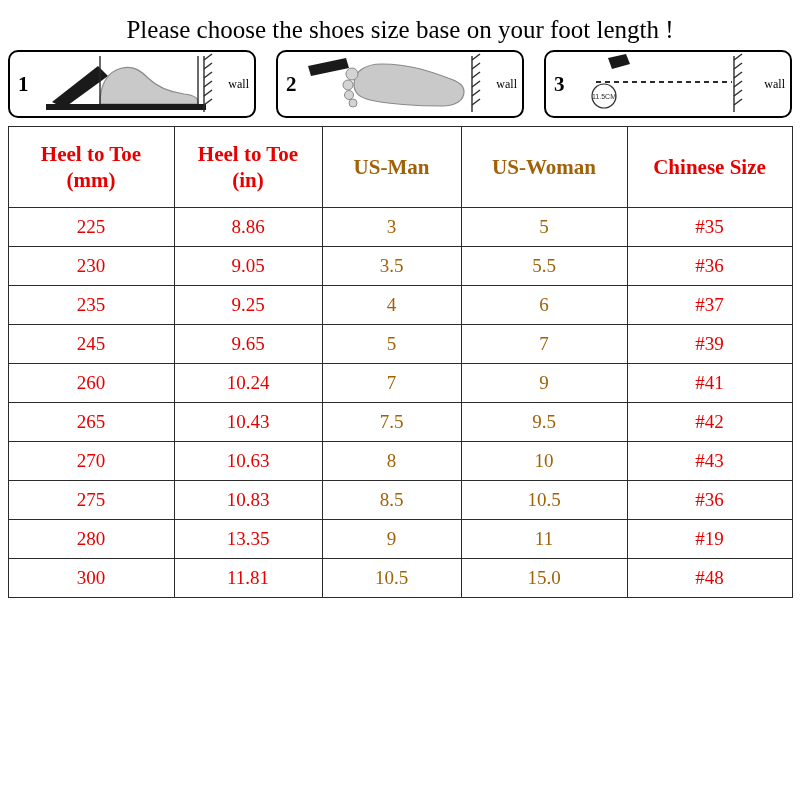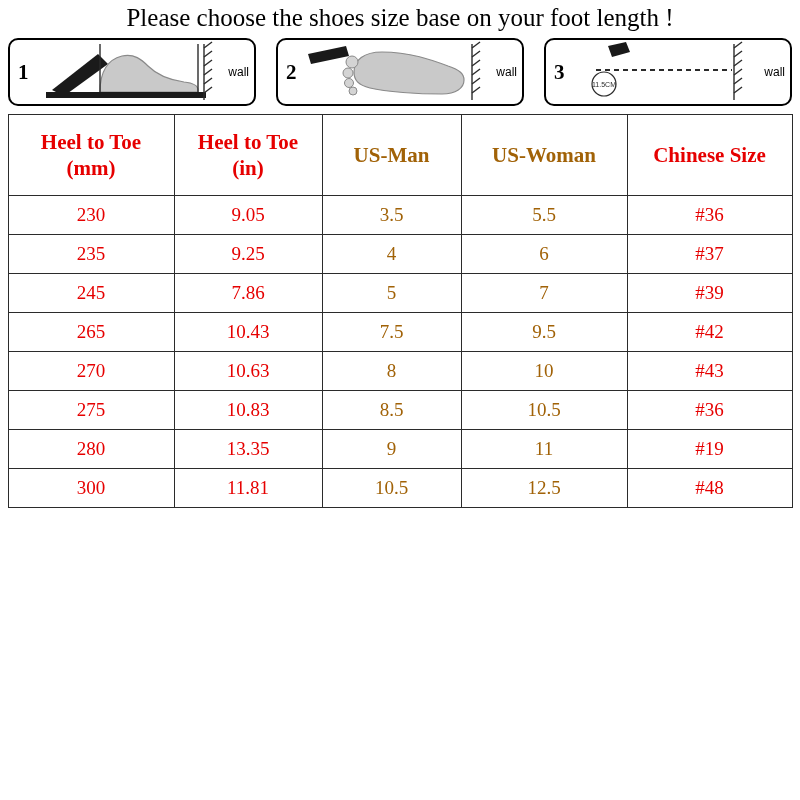--- a/index.html
+++ b/index.html
@@ -17,21 +17,21 @@
     width: 800px;
     height: 800px;
     position: relative;
     box-sizing: border-box;
   }
   .headline {
     font-family: "Liberation Serif", serif;
     font-size: 25px;
     color: #000000;
     text-align: center;
-    padding: 4px 0 6px 0;
+    padding: 16px 0 6px 0;
     letter-spacing: 0px;
     white-space: nowrap;
   }
   .diagram-row {
     display: flex;
     justify-content: space-between;
     padding: 0 8px;
     box-sizing: border-box;
     gap: 6px;
   }
@@ -53,21 +53,21 @@
     font-family: "Liberation Serif", serif;
     font-weight: bold;
     font-size: 21px;
     color: #000;
   }
   .wall-label {
     position: absolute;
     right: 5px;
     top: 50%;
     transform: translateY(-50%);
-    font-family: Liberation Sans, sans-serif;
+    font-family: Liberation Serif, serif;
     font-size: 12px;
     color: #000;
   }
   .diagram-svg {
     position: absolute;
     left: 28px;
     top: 0;
     width: 190px;
     height: 64px;
   }
@@ -200,39 +200,53 @@
         <th class="c-black">
           <div>US-Woman</div>
         </th>
         <th class="c-red">
           <div>Chinese Size</div>
         </th>
       </tr>
     </thead>
     <tbody>
       <tr>
+        <td class="c-red">225</td>
+        <td class="c-red">8.86</td>
+        <td class="c-black">3</td>
+        <td class="c-black">5</td>
+        <td class="c-red">#35</td>
+      </tr>
+      <tr>
         <td class="c-red">230</td>
         <td class="c-red">9.05</td>
         <td class="c-black">3.5</td>
         <td class="c-black">5.5</td>
         <td class="c-red">#36</td>
       </tr>
       <tr>
         <td class="c-red">235</td>
         <td class="c-red">9.25</td>
         <td class="c-black">4</td>
         <td class="c-black">6</td>
         <td class="c-red">#37</td>
       </tr>
       <tr>
         <td class="c-red">245</td>
-        <td class="c-red">7.86</td>
+        <td class="c-red">9.65</td>
         <td class="c-black">5</td>
         <td class="c-black">7</td>
         <td class="c-red">#39</td>
+      </tr>
+      <tr>
+        <td class="c-red">260</td>
+        <td class="c-red">10.24</td>
+        <td class="c-black">7</td>
+        <td class="c-black">9</td>
+        <td class="c-red">#41</td>
       </tr>
       <tr>
         <td class="c-red">265</td>
         <td class="c-red">10.43</td>
         <td class="c-black">7.5</td>
         <td class="c-black">9.5</td>
         <td class="c-red">#42</td>
       </tr>
       <tr>
         <td class="c-red">270</td>
@@ -252,19 +266,19 @@
         <td class="c-red">280</td>
         <td class="c-red">13.35</td>
         <td class="c-black">9</td>
         <td class="c-black">11</td>
         <td class="c-red">#19</td>
       </tr>
       <tr>
         <td class="c-red">300</td>
         <td class="c-red">11.81</td>
         <td class="c-black">10.5</td>
-        <td class="c-black">12.5</td>
+        <td class="c-black">15.0</td>
         <td class="c-red">#48</td>
       </tr>
     </tbody>
   </table>
 
 </div>
 
 </body></html>

